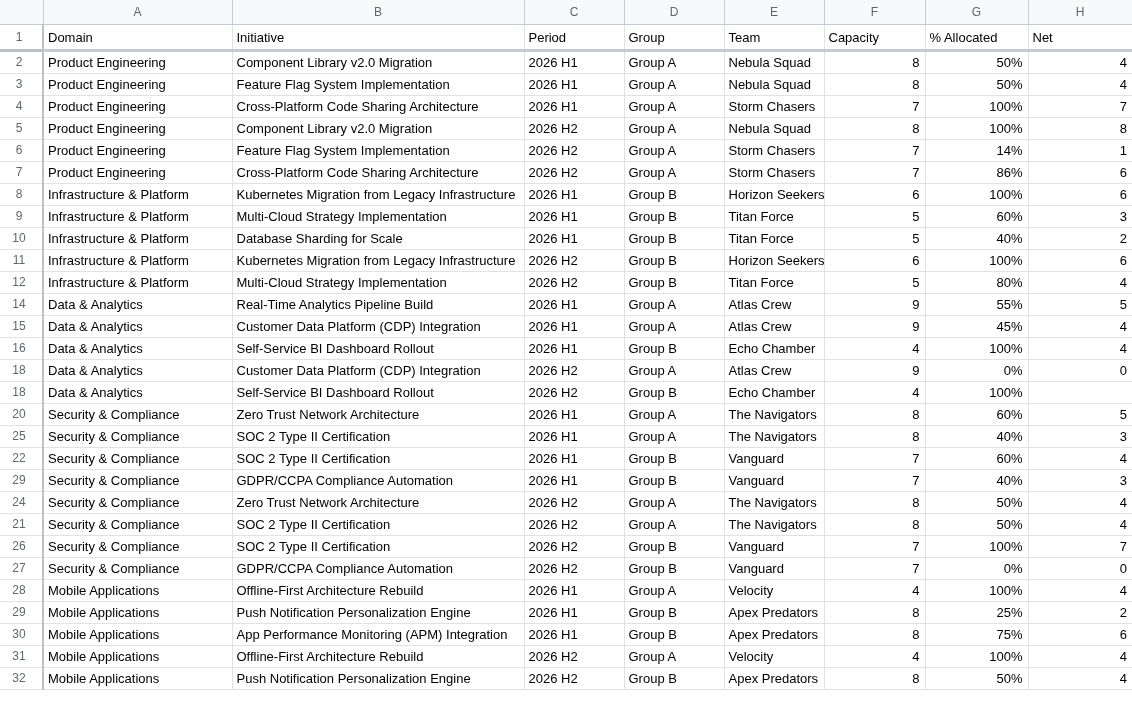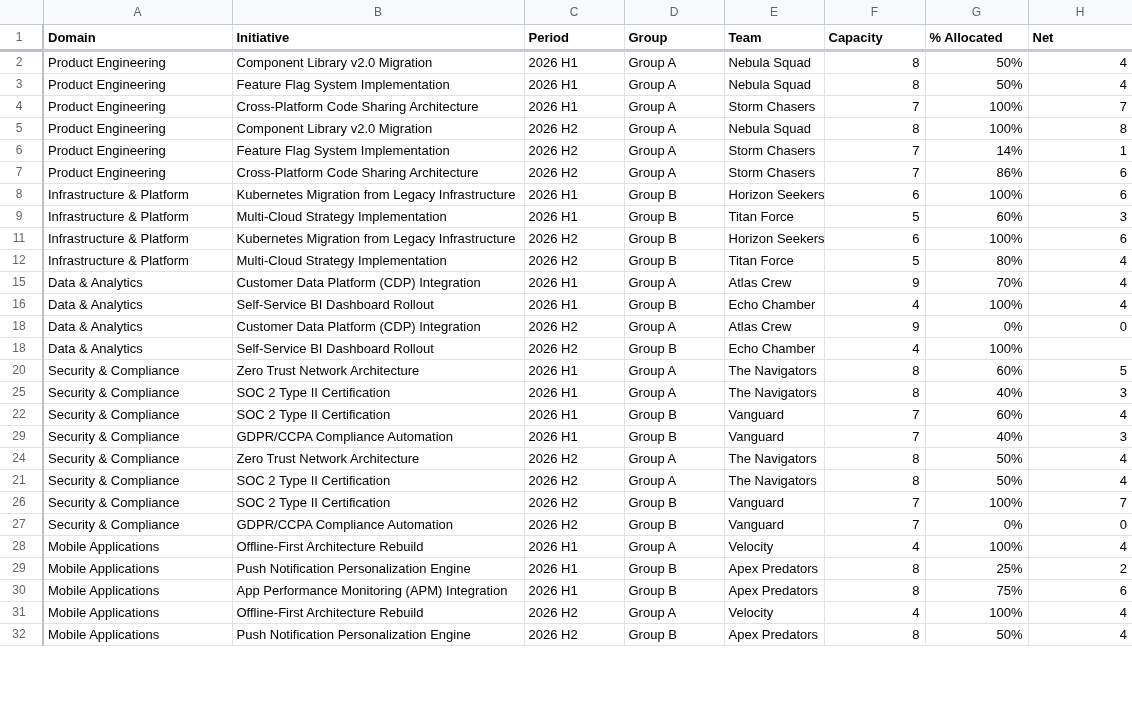--- a/index.html
+++ b/index.html
@@ -74,21 +74,21 @@
     white-space: nowrap;
     overflow: hidden;
     text-overflow: clip;
     background: #ffffff;
   }
   td.cell.num { text-align: right; padding-right: 5px; }
   td.cell.last { border-right: none; }
 
   
   tr.headerrow td.cell {
-    font-weight: bold;
+    font-weight: normal;
     height: 24px;
     line-height: 23px;
     border-bottom: none;
   }
   tr.headerrow td.rownum {
     height: 24px;
     line-height: 24px;
     border-bottom: none;
   }
   
@@ -239,20 +239,31 @@
           <td class="cell">Infrastructure &amp; Platform</td>
           <td class="cell">Multi-Cloud Strategy Implementation</td>
           <td class="cell">2026 H1</td>
           <td class="cell">Group B</td>
           <td class="cell">Titan Force</td>
           <td class="cell num">5</td>
           <td class="cell num">60%</td>
           <td class="cell num last">3</td>
         </tr>
         <tr>
+          <td class="rownum">10</td>
+          <td class="cell">Infrastructure &amp; Platform</td>
+          <td class="cell">Database Sharding for Scale</td>
+          <td class="cell">2026 H1</td>
+          <td class="cell">Group B</td>
+          <td class="cell">Titan Force</td>
+          <td class="cell num">5</td>
+          <td class="cell num">40%</td>
+          <td class="cell num last">2</td>
+        </tr>
+        <tr>
           <td class="rownum">11</td>
           <td class="cell">Infrastructure &amp; Platform</td>
           <td class="cell">Kubernetes Migration from Legacy Infrastructure</td>
           <td class="cell">2026 H2</td>
           <td class="cell">Group B</td>
           <td class="cell">Horizon Seekers</td>
           <td class="cell num">6</td>
           <td class="cell num">100%</td>
           <td class="cell num last">6</td>
         </tr>
@@ -261,28 +272,39 @@
           <td class="cell">Infrastructure &amp; Platform</td>
           <td class="cell">Multi-Cloud Strategy Implementation</td>
           <td class="cell">2026 H2</td>
           <td class="cell">Group B</td>
           <td class="cell">Titan Force</td>
           <td class="cell num">5</td>
           <td class="cell num">80%</td>
           <td class="cell num last">4</td>
         </tr>
         <tr>
+          <td class="rownum">14</td>
+          <td class="cell">Data &amp; Analytics</td>
+          <td class="cell">Real-Time Analytics Pipeline Build</td>
+          <td class="cell">2026 H1</td>
+          <td class="cell">Group A</td>
+          <td class="cell">Atlas Crew</td>
+          <td class="cell num">9</td>
+          <td class="cell num">55%</td>
+          <td class="cell num last">5</td>
+        </tr>
+        <tr>
           <td class="rownum">15</td>
           <td class="cell">Data &amp; Analytics</td>
           <td class="cell">Customer Data Platform (CDP) Integration</td>
           <td class="cell">2026 H1</td>
           <td class="cell">Group A</td>
           <td class="cell">Atlas Crew</td>
           <td class="cell num">9</td>
-          <td class="cell num">70%</td>
+          <td class="cell num">45%</td>
           <td class="cell num last">4</td>
         </tr>
         <tr>
           <td class="rownum">16</td>
           <td class="cell">Data &amp; Analytics</td>
           <td class="cell">Self-Service BI Dashboard Rollout</td>
           <td class="cell">2026 H1</td>
           <td class="cell">Group B</td>
           <td class="cell">Echo Chamber</td>
           <td class="cell num">4</td>

